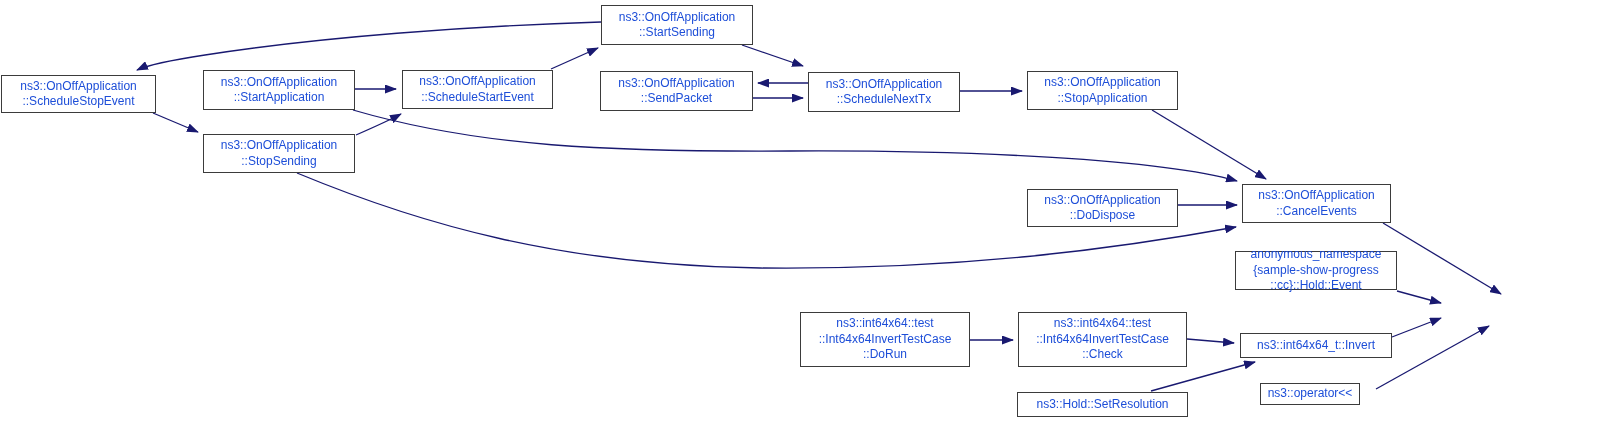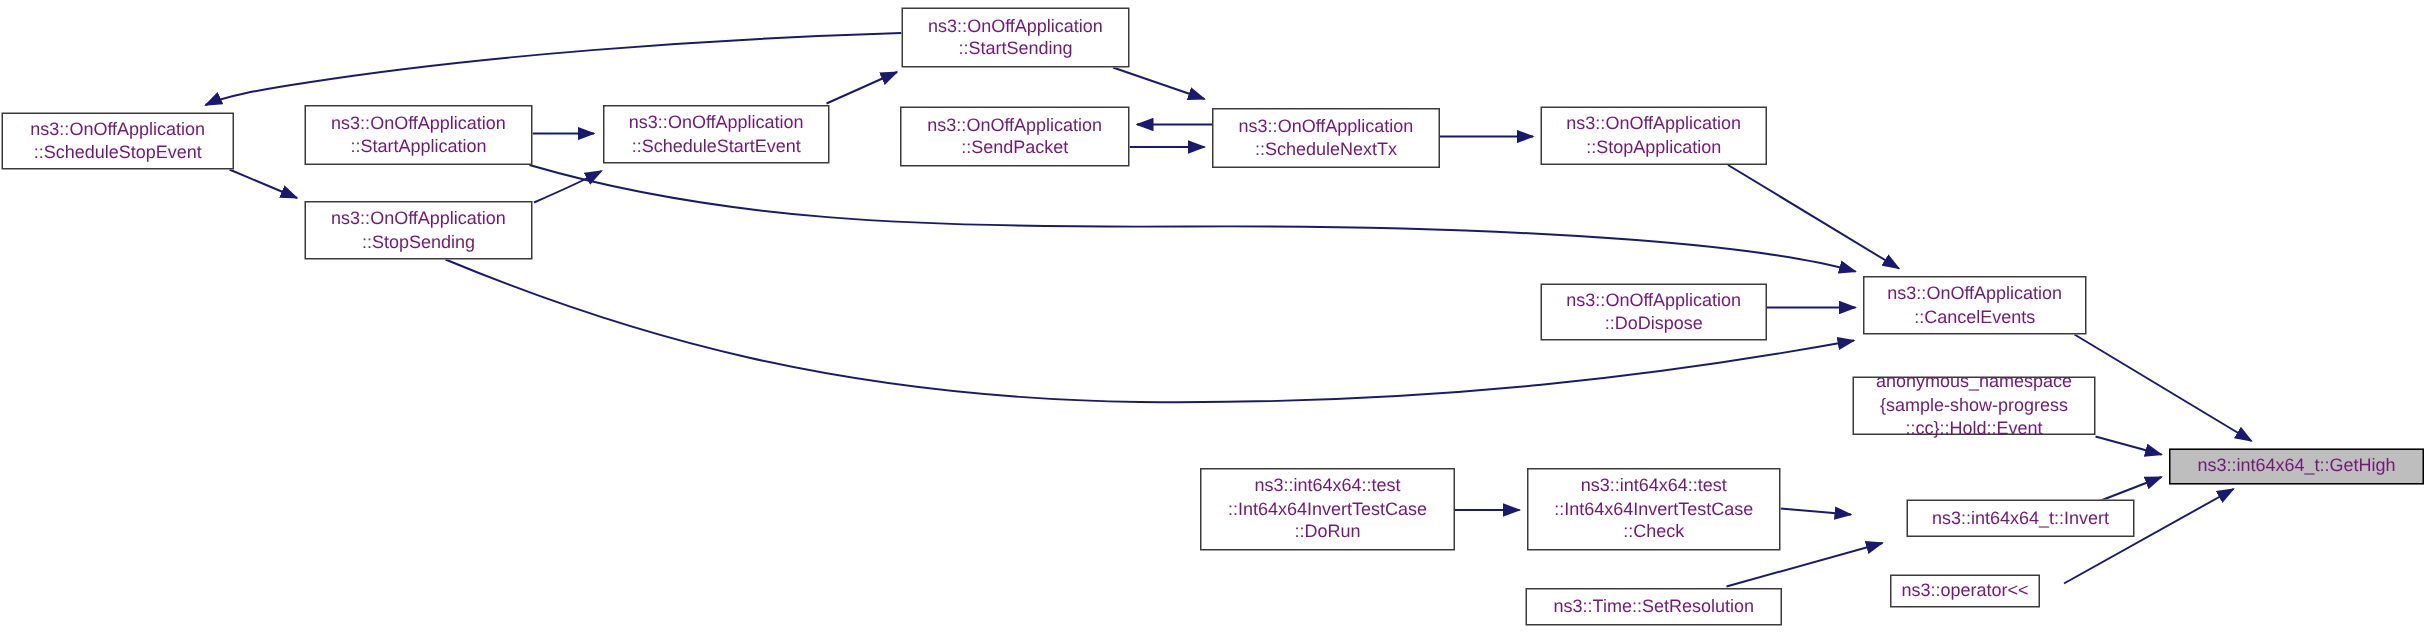--- a/index.html
+++ b/index.html
@@ -19,21 +19,21 @@
   .edge{
     stroke:#191970;
     stroke-width:1.3;
     fill:none;
   }
   .node{
     position:absolute;
     box-sizing:border-box;
     border:1.5px solid #3b3b3b;
     background:#ffffff;
-    color:#701a75;
+    color:#1d4ed8;
     display:flex;
     align-items:center;
     justify-content:center;
     text-align:center;
     white-space:pre-line;
     font-size:12px;
     line-height:15.5px;
     cursor:pointer;
   }
   .node.highlight{
@@ -101,29 +101,28 @@
   <div class="node" style="left:1027px;top:189px;width:151px;height:38px">ns3::OnOffApplication
 ::DoDispose</div>
 
   <div class="node" style="left:1242px;top:184px;width:149px;height:39px">ns3::OnOffApplication
 ::CancelEvents</div>
 
   <div class="node" style="left:1235px;top:251px;width:162px;height:39px">anonymous_namespace
 {sample-show-progress
 ::cc}::Hold::Event</div>
 
-  <div class="node highlight" style="left: 1446px; top: 299px; width: 170px; height: 24px; background-color: rgb(190, 190, 190);">ns3::int64x64_t::GetHigh</div>
 
-  <div class="node" style="left:1271px;top:333px;width:152px;height:25px">ns3::int64x64_t::Invert</div>
+  <div class="node" style="left:1240px;top:333px;width:152px;height:25px">ns3::int64x64_t::Invert</div>
 
   <div class="node" style="left:1260px;top:383px;width:100px;height:22px">ns3::operator&lt;&lt;</div>
 
   <div class="node" style="left:800px;top:312px;width:170px;height:55px">ns3::int64x64::test
 ::Int64x64InvertTestCase
 ::DoRun</div>
 
   <div class="node" style="left:1018px;top:312px;width:169px;height:55px">ns3::int64x64::test
 ::Int64x64InvertTestCase
 ::Check</div>
 
-  <div class="node" style="left:1017px;top:392px;width:171px;height:25px">ns3::Time::SetResolution</div>
+  <div class="node" style="left:1017px;top:392px;width:171px;height:25px">ns3::Hold::SetResolution</div>
 
 </div>
 
 </body></html>

